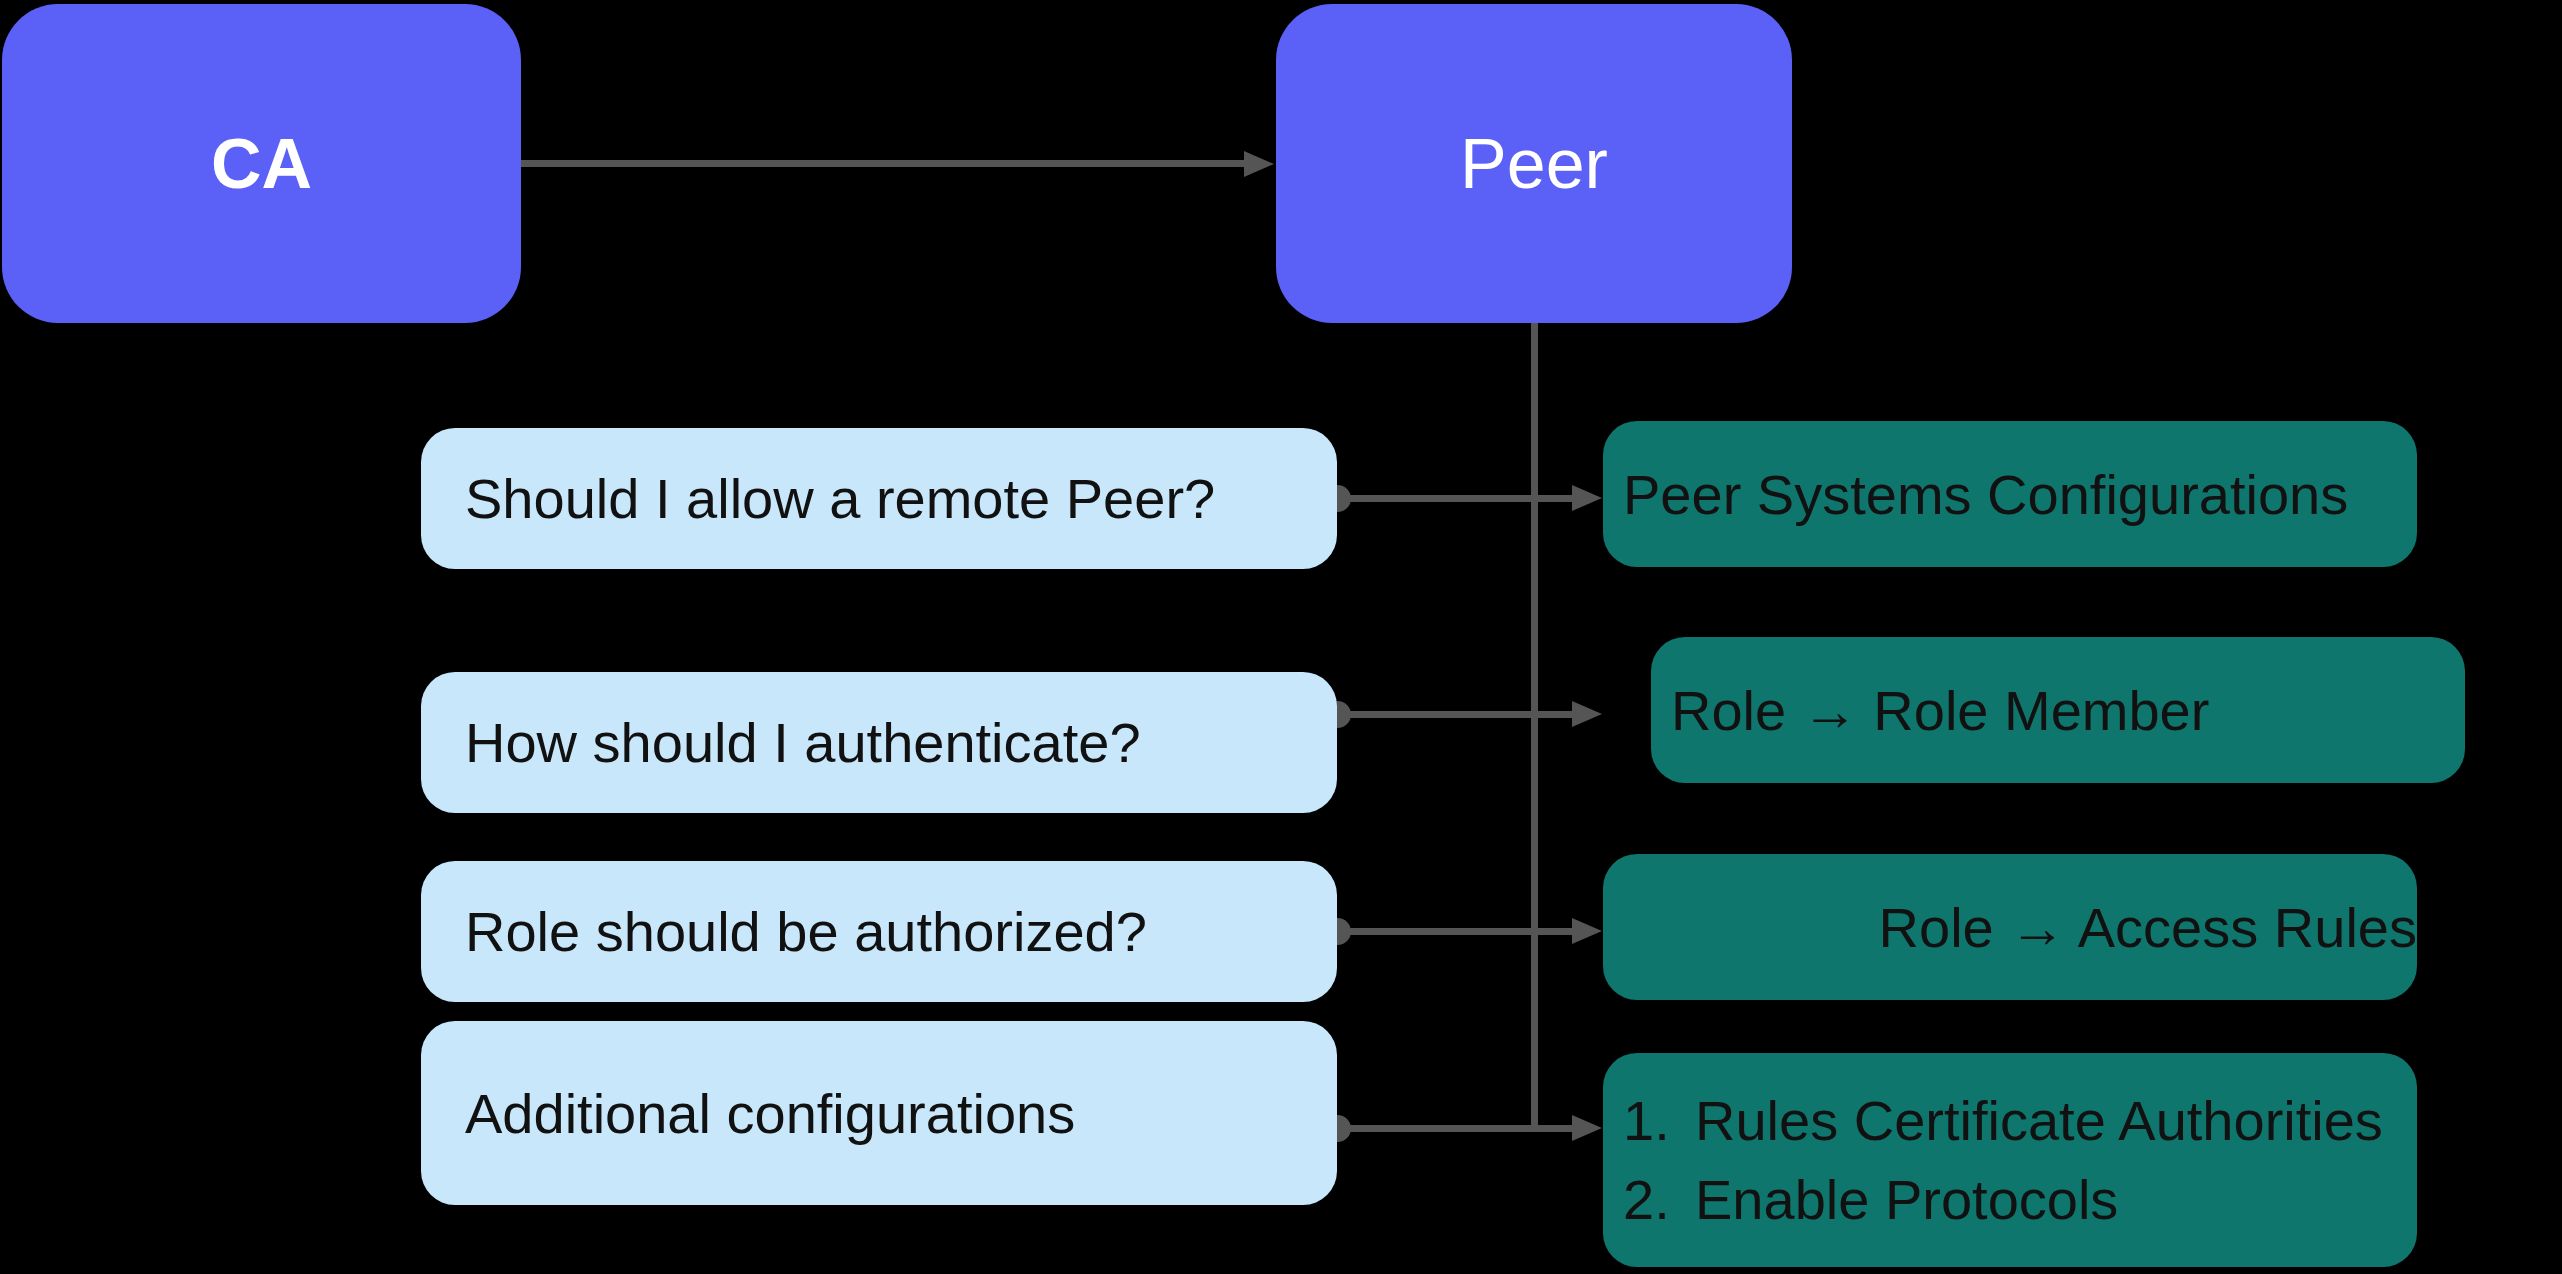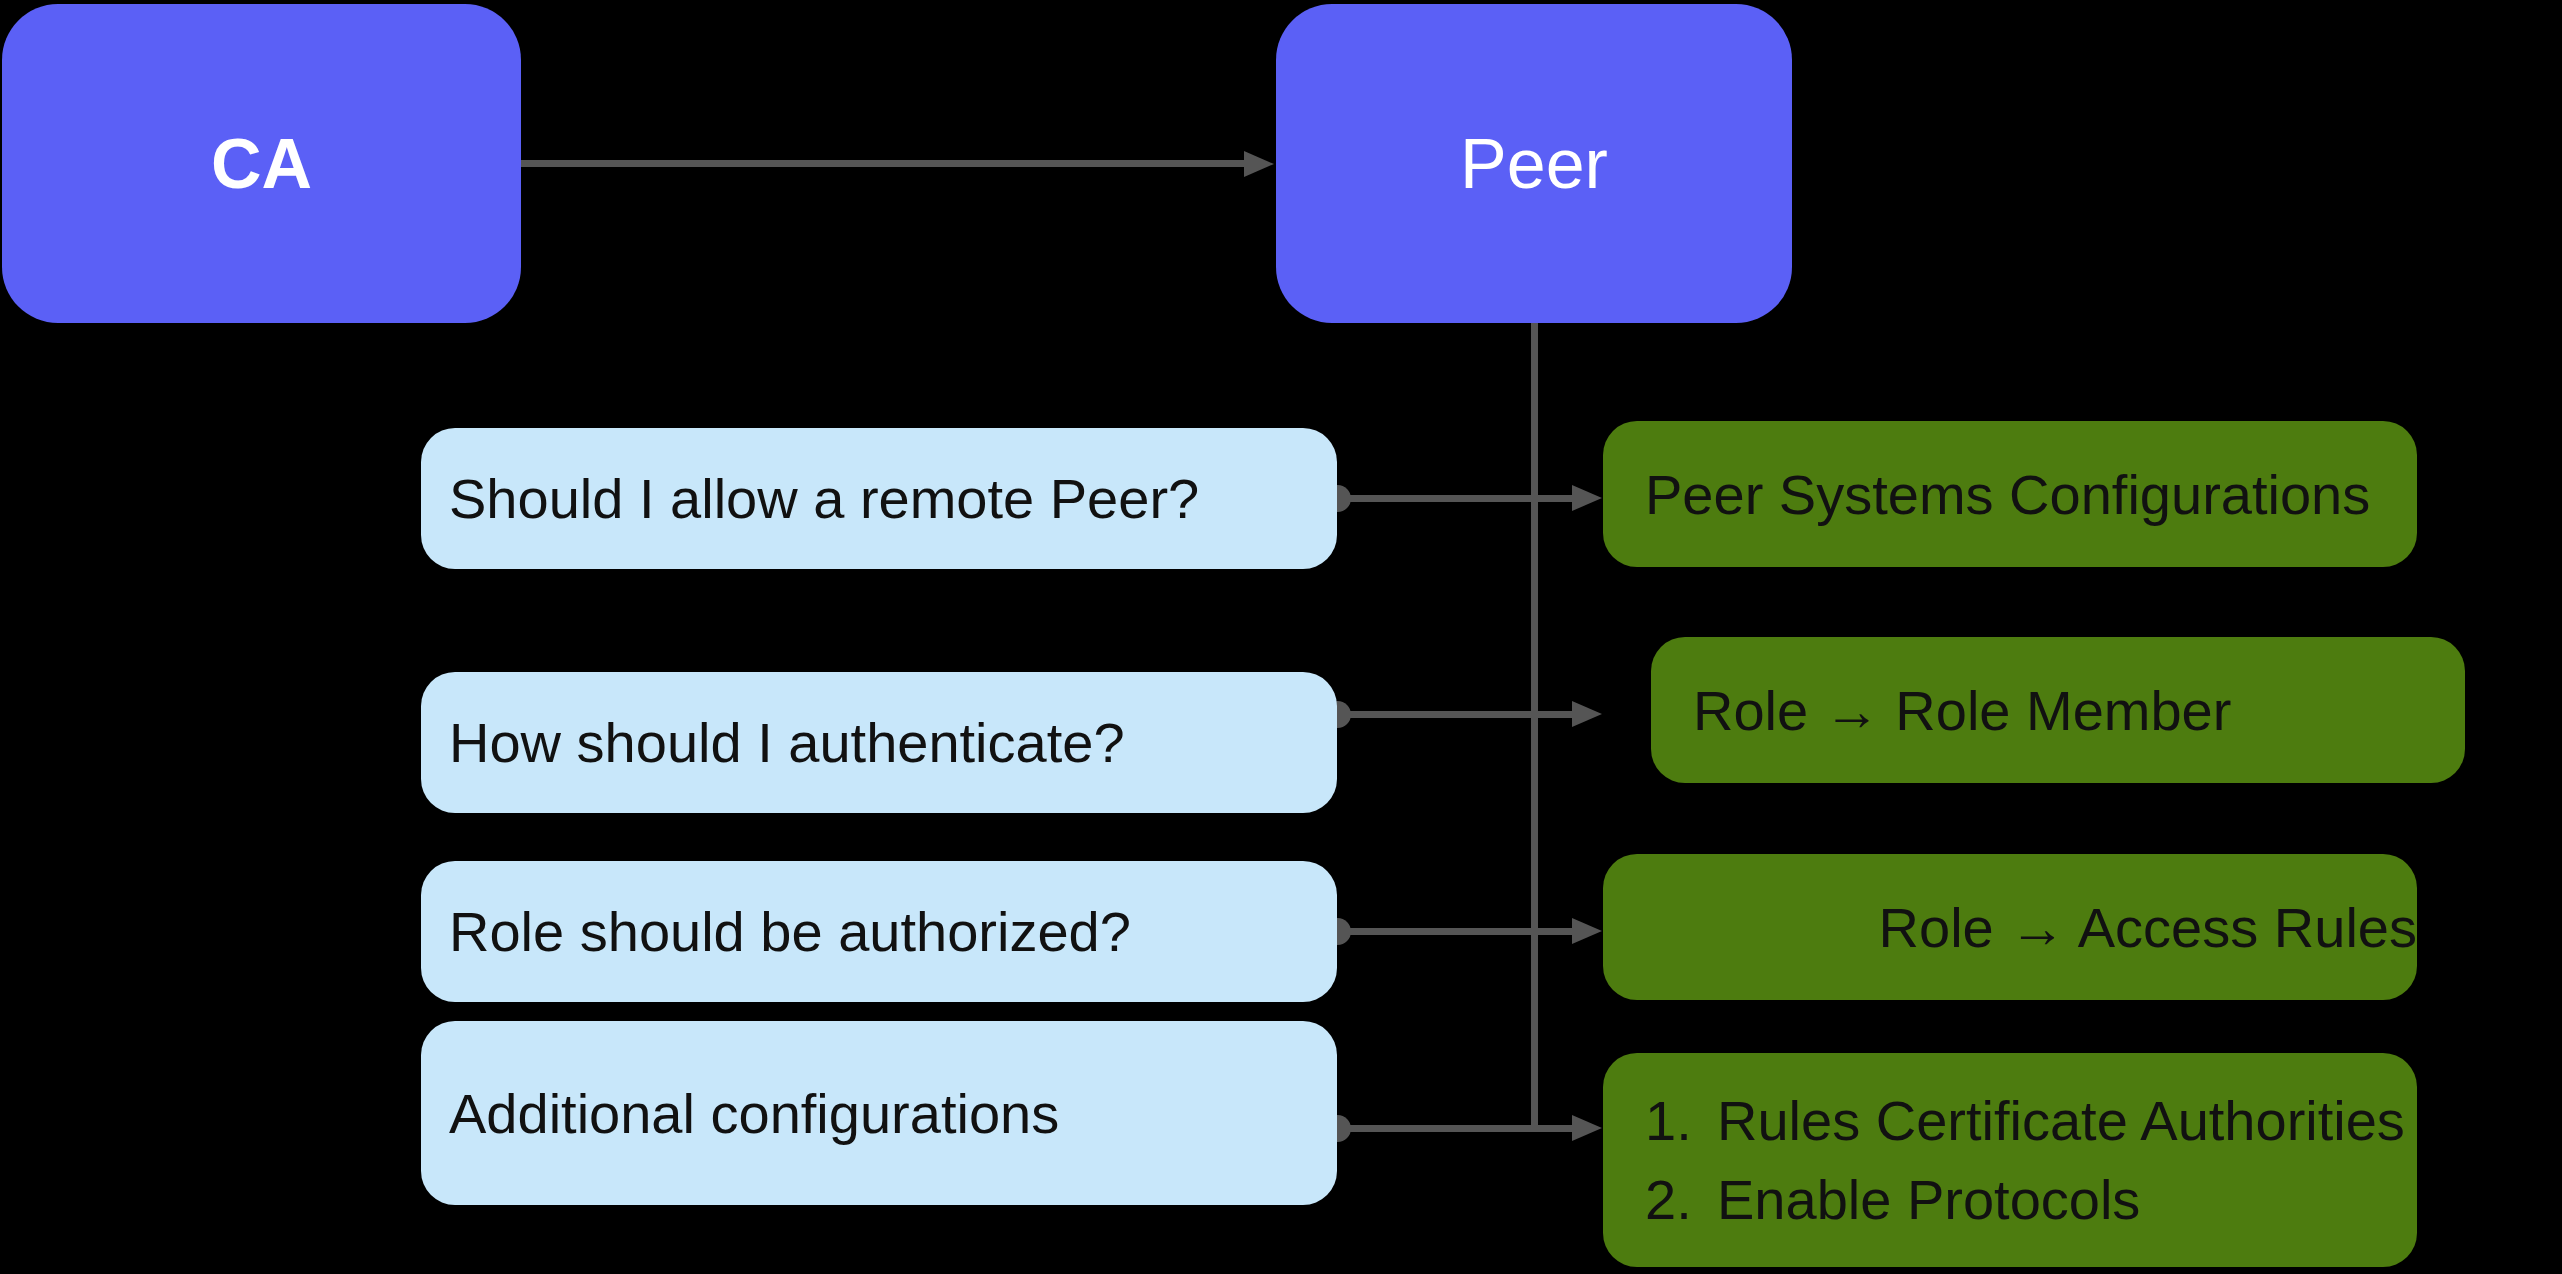--- a/index.html
+++ b/index.html
@@ -36,32 +36,32 @@
 
   
   .qbox {
     position: absolute;
     left: 421px;
     width: 916px;
     background: #c8e7fa;
     border-radius: 34px;
     display: flex;
     align-items: center;
-    padding-left: 28px;
+    padding-left: 44px;
     box-sizing: border-box;
   }
   .abox {
     position: absolute;
     left: 1603px;
     width: 814px;
-    background: #4d7c0f;
+    background: #0f766e;
     border-radius: 34px;
     display: flex;
     align-items: center;
-    padding-left: 42px;
+    padding-left: 20px;
     box-sizing: border-box;
   }
   .qbox, .abox { font-size: 56px; color: #111111; }
 
   .q1 { top: 428px;  height: 141px; }
   .q2 { top: 644px;  height: 141px; margin-top: 28px; }
   .q3 { top: 861px;  height: 141px; }
   .q4 { top: 1021px; height: 184px; }
 
   .a1 { top: 421px;  height: 146px; }

